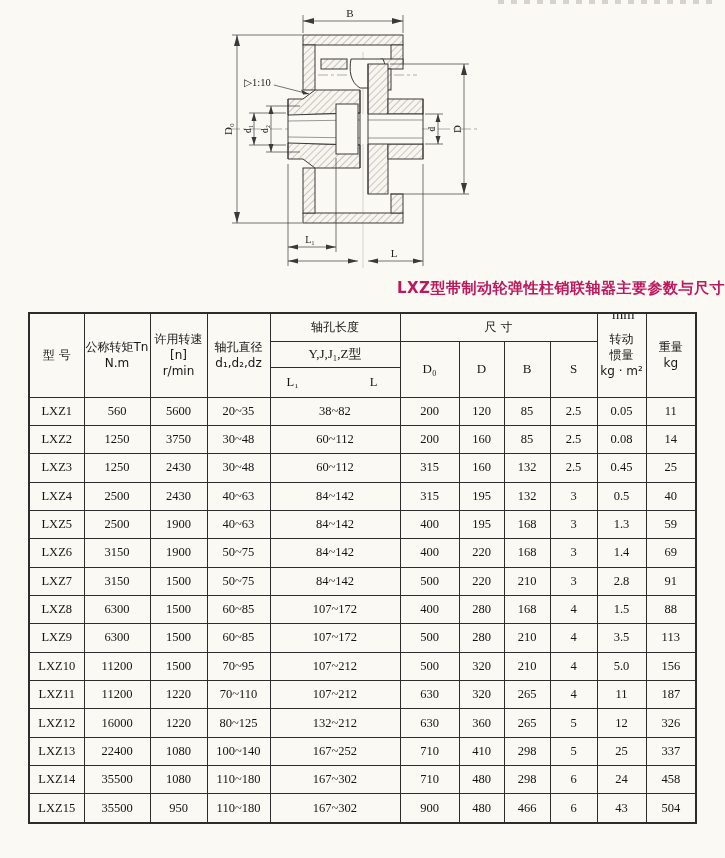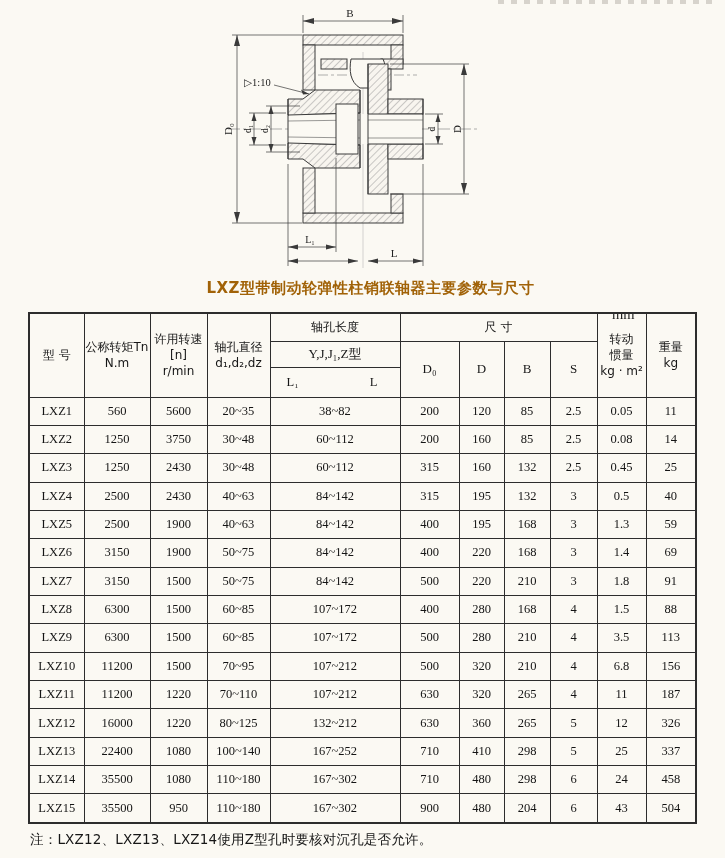--- a/index.html
+++ b/index.html
@@ -17,23 +17,23 @@
   .scan-artifact{
     position:absolute;left:498px;top:0;width:220px;height:4px;
     background:repeating-linear-gradient(90deg,#b9b4ac 0 6px,transparent 6px 13px);
     opacity:.55;
   }
 
   .drawing{position:absolute;left:172px;top:2px;width:370px;height:272px;}
 
   .title-row{position:absolute;left:0;top:279px;width:725px;height:22px;}
   .doc-title{
-    position:absolute;left:16px;right:0;text-align:center;
+    position:absolute;left:16px;right:0;text-align:right;
     font-family:"DejaVu Sans","Liberation Sans",sans-serif;
-    font-weight:600;font-size:15px;letter-spacing:.5px;color:#a16207;
+    font-weight:600;font-size:15px;letter-spacing:.5px;color:#be185d;
   }
   .unit{position:absolute;left:612px;top:1px;font-size:14.5px;font-family:"Liberation Serif",serif;margin-top:26px;}
 
   table.params{
     position:absolute;left:28px;top:312px;
     width:667px;height:512px;
     border-collapse:collapse;table-layout:fixed;
     border:2px solid #2d2d2d;
     font-size:12.5px;
   }
@@ -341,21 +341,21 @@
         <tr>
           <td>LXZ7</td>
           <td>3150</td>
           <td>1500</td>
           <td>50~75</td>
           <td>84~142</td>
           <td>500</td>
           <td>220</td>
           <td>210</td>
           <td>3</td>
-          <td>1.8</td>
+          <td>2.8</td>
           <td>91</td>
         </tr>
         <tr>
           <td>LXZ8</td>
           <td>6300</td>
           <td>1500</td>
           <td>60~85</td>
           <td>107~172</td>
           <td>400</td>
           <td>280</td>
@@ -380,21 +380,21 @@
         <tr>
           <td>LXZ10</td>
           <td>11200</td>
           <td>1500</td>
           <td>70~95</td>
           <td>107~212</td>
           <td>500</td>
           <td>320</td>
           <td>210</td>
           <td>4</td>
-          <td>6.8</td>
+          <td>5.0</td>
           <td>156</td>
         </tr>
         <tr>
           <td>LXZ11</td>
           <td>11200</td>
           <td>1220</td>
           <td>70~110</td>
           <td>107~212</td>
           <td>630</td>
           <td>320</td>
@@ -443,23 +443,22 @@
           <td>458</td>
         </tr>
         <tr>
           <td>LXZ15</td>
           <td>35500</td>
           <td>950</td>
           <td>110~180</td>
           <td>167~302</td>
           <td>900</td>
           <td>480</td>
-          <td>204</td>
+          <td>466</td>
           <td>6</td>
           <td>43</td>
           <td>504</td>
         </tr>
       </tbody>
   </table>
 
-  <div class="note">注：LXZ12、LXZ13、LXZ14使用Z型孔时要核对沉孔是否允许。</div>
 
 </div>
 
 </body></html>

